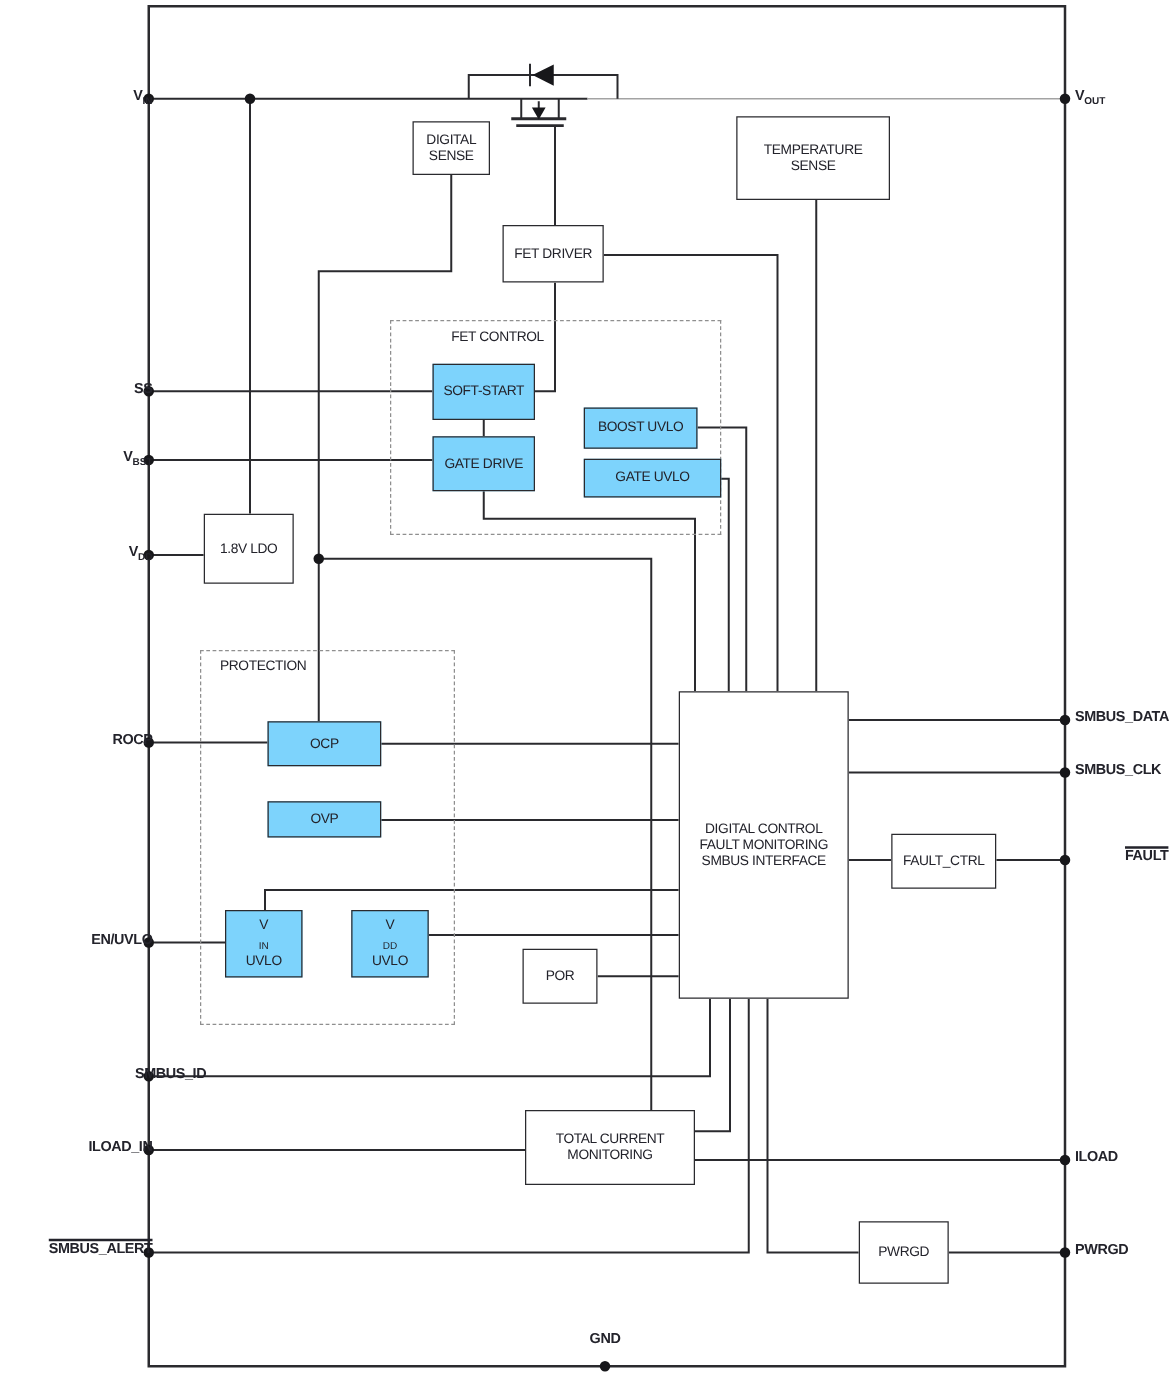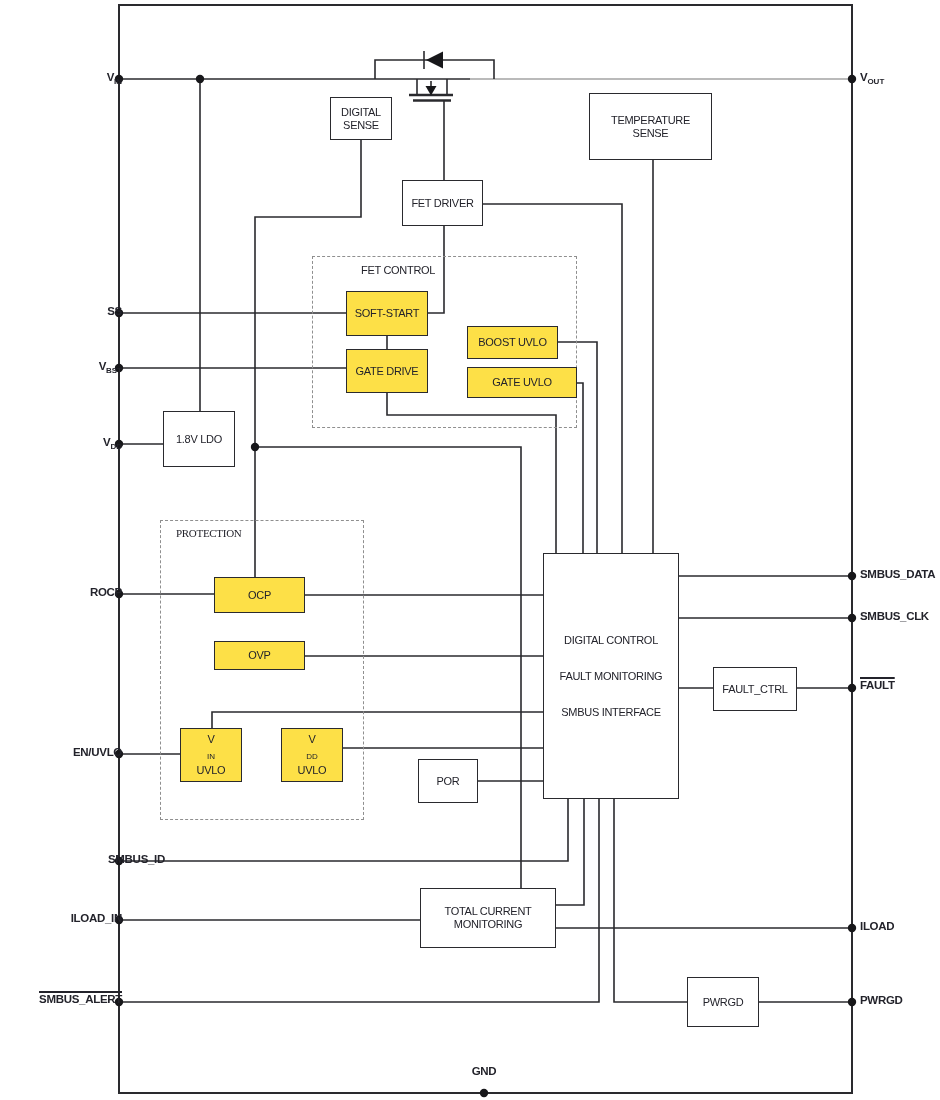--- a/index.html
+++ b/index.html
@@ -8,21 +8,21 @@
   svg.wires { position:absolute; left:0; top:0; }
   svg.wires path { fill:none; stroke:#2a2a2e; stroke-width:1.6; }
   svg.wires path.vout { stroke:#a3a3a3; stroke-width:1.3; }
   svg.wires path.thick { stroke-width:2.3; }
   svg.wires polygon, svg.wires circle { fill:#17171a; stroke:none; }
   svg.wires rect.outer { fill:none; stroke:#2a2a2e; stroke-width:2; }
   .box { position:absolute; box-sizing:border-box; border:1.5px solid #2a2a2e; background:#ffffff;
          display:flex; flex-direction:column; align-items:center; justify-content:center;
          text-align:center; font-size:11px; line-height:13px; letter-spacing:-0.3px; }
   .box span { display:block; }
-  .gray { background:#fde047; }
+  .gray { background:#7dd3fc; }
   .nofill { background:transparent; justify-content:flex-start; align-items:flex-start; }
   .dashed { position:absolute; box-sizing:border-box; border:1.5px dashed #8f8f8f; background:transparent; }
   .tl-label { position:absolute; font-size:11px; letter-spacing:-0.3px; white-space:nowrap; }
   .pin { position:absolute; font-size:11.5px; font-weight:700; letter-spacing:-0.3px; white-space:nowrap; }
   .pin.l { left:0; width:109px; text-align:right;margin-left:13px; }
   .pin.r { left:860px; text-align:left; }
   sub { font-size:8px; letter-spacing:0; }
   .ov { text-decoration:overline; text-decoration-thickness:1.5px; }
   .gnd { position:absolute; left:462px; top:1065px; width:44px; text-align:center;
          font-size:11.5px; font-weight:700; letter-spacing:-0.3px; }
@@ -109,21 +109,21 @@
       <circle cx="484" cy="1093" r="4.2"></circle>
       <circle cx="200" cy="79" r="4.2"></circle>
         <circle cx="255" cy="447" r="4.2"></circle>
     </g>
   </svg>
 
   <div class="dashed" style="left:312px; top:256px; width:265px; height:172px;">
     <span class="tl-label" style="left:28px; top:7px;padding-left:20px;">FET CONTROL</span>
   </div>
   <div class="dashed" style="left:160px; top:520px; width:204px; height:300px;">
-    <span class="tl-label" style="left:15px; top:6px;font-family:Liberation Serif, serif;">PROTECTION</span>
+    <span class="tl-label" style="left:15px; top:6px;">PROTECTION</span>
   </div>
 
   <div class="box" style="left:330px; top:97px; width:62px; height:43px;">
     <span>DIGITAL</span>
     <span>SENSE</span>
   </div>
   <div class="box" style="left:589px; top:93px; width:123px; height:67px;">
     <span>TEMPERATURE</span>
     <span>SENSE</span>
   </div>
@@ -152,21 +152,21 @@
     <span>OVP</span>
   </div>
   <div class="box gray" style="left:180px; top:728px; width:62px; height:54px;">
     <span><span>V</span><sub>IN</sub></span>
     <span>UVLO</span>
   </div>
   <div class="box gray" style="left:281px; top:728px; width:62px; height:54px;">
     <span><span>V</span><sub>DD</sub></span>
     <span>UVLO</span>
   </div>
-  <div class="box" style="left:543px; top:553px; width:136px; height:246px;gap:23px;">
+  <div class="box" style="left:543px; top:553px; width:136px; height:246px;">
     <span>DIGITAL CONTROL</span>
     <span>FAULT MONITORING</span>
     <span>SMBUS INTERFACE</span>
   </div>
   <div class="box" style="left:713px; top:667px; width:84px; height:44px;">
     <span>FAULT_CTRL</span>
   </div>
   <div class="box" style="left:418px; top:759px; width:60px; height:44px;">
     <span>POR</span>
   </div>
@@ -184,19 +184,19 @@
   <div class="pin l" style="top:436px;"><span>V</span><sub>DD</sub></div>
   <div class="pin l" style="top:586px;"><span>ROCP</span></div>
   <div class="pin l" style="top:746px;"><span>EN/UVLO</span></div>
   <div class="pin l" style="top:853px;padding-left:43px;"><span>SMBUS_ID</span></div>
   <div class="pin l" style="top:912px;"><span>ILOAD_IN</span></div>
   <div class="pin l" style="top:993px;"><span class="ov">SMBUS_ALERT</span></div>
 
   <div class="pin r" style="top:71px;"><span>V</span><sub>OUT</sub></div>
   <div class="pin r" style="top:568px;"><span>SMBUS_DATA</span></div>
   <div class="pin r" style="top:610px;"><span>SMBUS_CLK</span></div>
-  <div class="pin r" style="top:679px;"><span class="ov">FAULT</span></div>
+  <div class="pin r" style="top:679px;margin-left:40px;"><span class="ov">FAULT</span></div>
   <div class="pin r" style="top:920px;"><span>ILOAD</span></div>
   <div class="pin r" style="top:994px;"><span>PWRGD</span></div>
 
   <div class="gnd"><span>GND</span></div>
 
 </div>
 
 </body></html>

